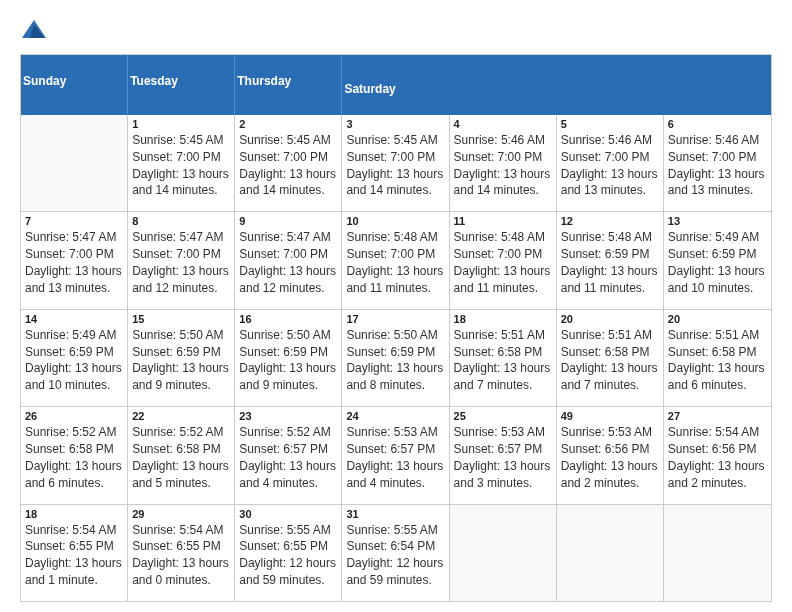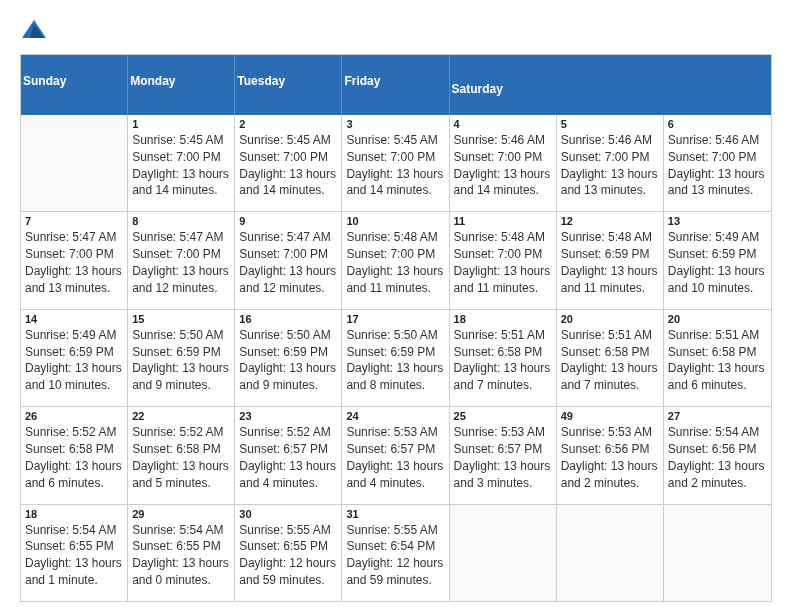--- a/index.html
+++ b/index.html
@@ -124,23 +124,22 @@
     </div>
     <div class="title-block">
       <div class="month-year"></div>
       <div class="location"></div>
     </div>
   </div>
 
   <div class="calendar">
     <div class="cal-header-row">
     <div class="cal-header-cell">Sunday</div>
-        <div class="cal-header-cell">Monday</div>
         <div class="cal-header-cell">Tuesday</div>
-        <div class="cal-header-cell">Friday</div>
+        <div class="cal-header-cell">Thursday</div>
         <div class="cal-header-cell">Saturday</div>
       </div>
     <div class="cal-body">
     <div class="cal-row">
           <div class="cal-cell empty"></div>
           <div class="cal-cell">
             <div class="day-num">1</div>
             <div class="cell-info" style="white-space: pre-line;">Sunrise: 5:45 AM
 Sunset: 7:00 PM
 Daylight: 13 hours

